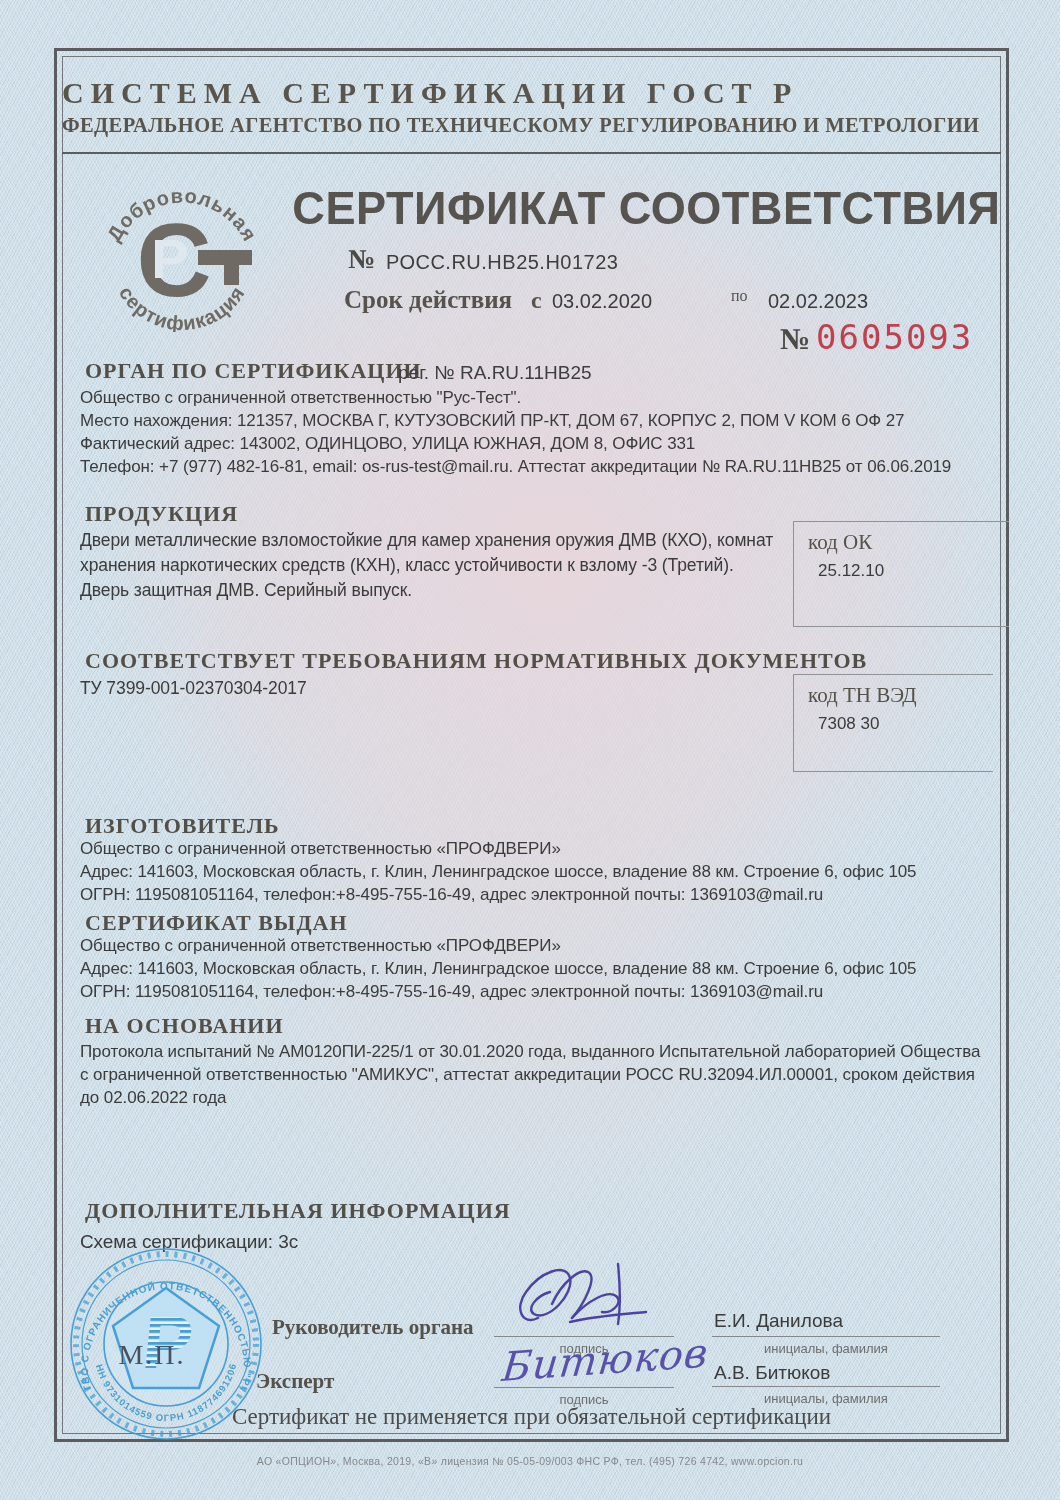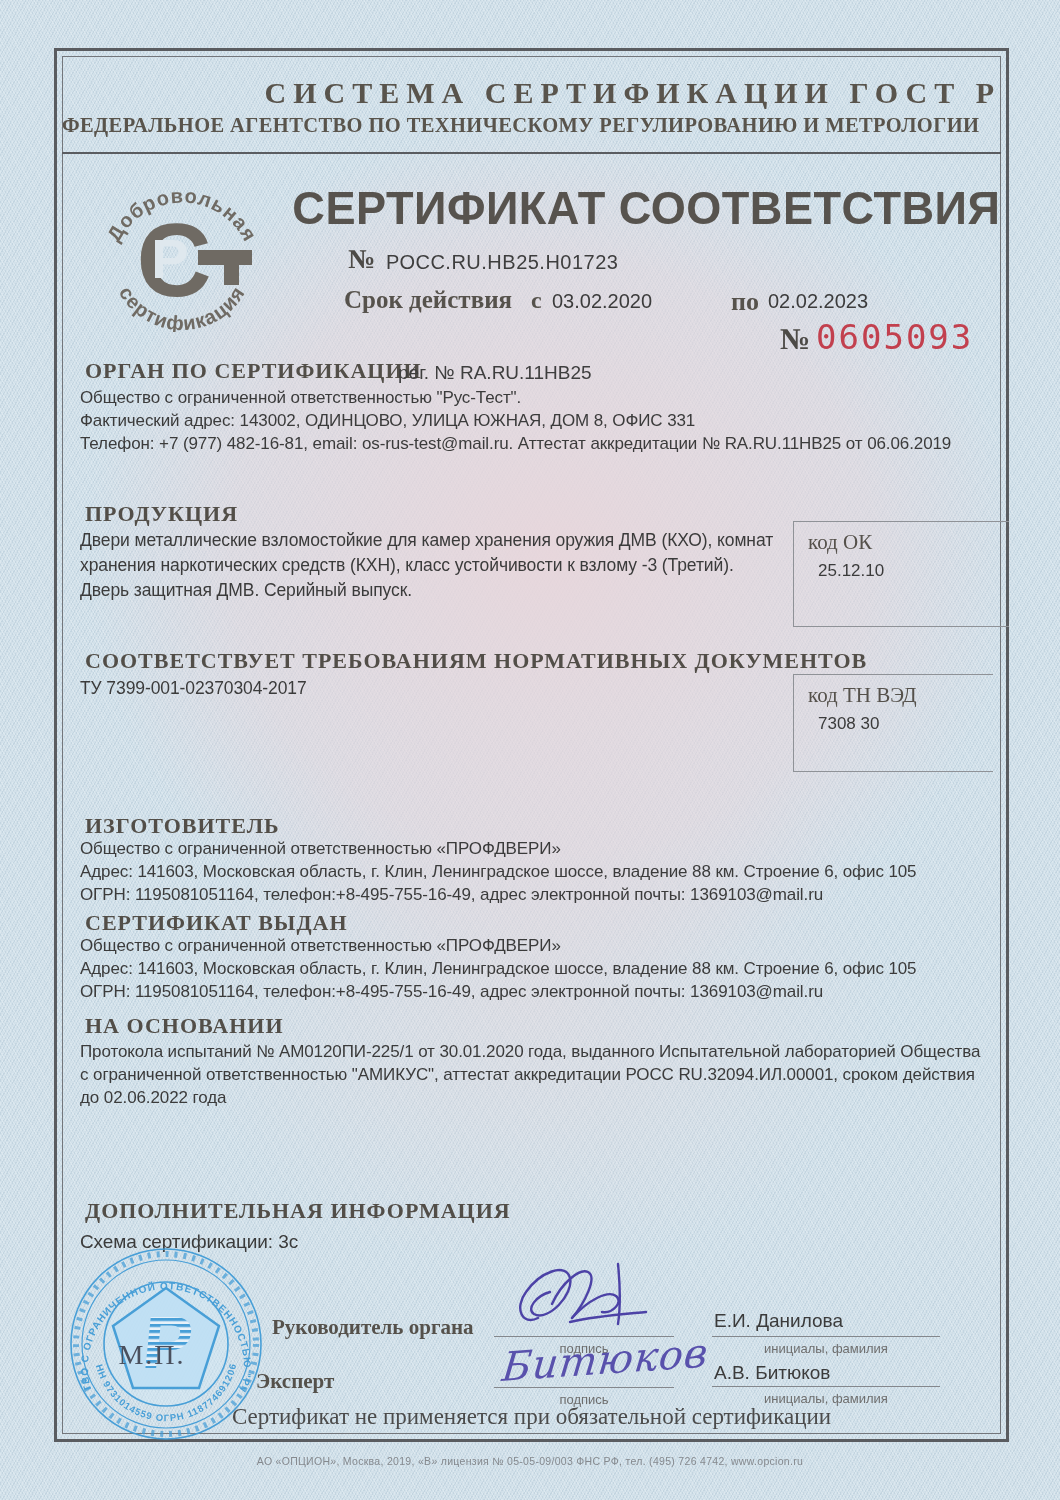--- a/index.html
+++ b/index.html
@@ -12,30 +12,30 @@
       radial-gradient(45% 25% at 50% 66%, rgba(230,217,221,.5) 0%, rgba(230,217,221,0) 75%),
       repeating-linear-gradient(63deg, rgba(255,255,255,.22) 0 1px, rgba(255,255,255,0) 1px 3px),
       repeating-linear-gradient(-63deg, rgba(118,150,175,.16) 0 1px, rgba(118,150,175,0) 1px 3px);
   }
   .abs{position:absolute;}
   .serif{font-family:"Liberation Serif",serif;}
   .mono{font-family:"DejaVu Sans Mono",monospace;}
   .frame-outer{left:54px;top:48px;width:955px;height:1394px;border:3px solid #5a5c60;box-sizing:border-box;}
   .frame-inner{left:62px;top:56px;width:939px;height:1378px;border:1px solid #73767b;box-sizing:border-box;}
   .header-sep{left:62px;top:152px;width:939px;height:2px;background:#5a5c60;}
-  .hdr1{left:62px;top:76px;width:939px;text-align:right;font-size:30px;font-weight:bold;letter-spacing:7px;color:#59544c;}
+  .hdr1{left:62px;top:76px;width:939px;text-align:left;font-size:30px;font-weight:bold;letter-spacing:7px;color:#59544c;}
   .hdr2{left:62px;top:114px;width:835px;text-align:center;font-size:20.5px;font-weight:bold;letter-spacing:.4px;color:#59544c;white-space:nowrap;}
   .doc-title{left:278px;top:180px;width:718px;text-align:center;font-size:47px;font-weight:bold;color:#57534e;letter-spacing:.5px;transform:scaleX(.96);transform-origin:center;white-space:nowrap;}
   .no-sign{font-family:"Liberation Serif",serif;font-weight:bold;color:#4c4a46;}
   .cert-no-sign{left:348px;top:244px;font-size:27px;}
   .cert-number{left:386px;top:251px;font-size:20px;letter-spacing:.5px;color:#3e3e3e;}
   .validity-label{left:344px;top:286px;font-size:25px;font-weight:bold;color:#56524c;}
   .validity-from-label{left:531px;top:287px;font-size:24px;font-weight:bold;color:#56524c;}
   .validity-from{left:552px;top:290px;font-size:20px;}
-  .validity-to-label{left:731px;top:287px;font-size:26px;font-weight:bold;color:#56524c;}
+  .validity-to-label{left:731px;top:287px;font-size:16px;font-weight:normal;color:#56524c;}
   .validity-to{left:768px;top:290px;font-size:20px;}
   .blank-no-sign{left:780px;top:322px;font-size:30px;}
   .blank-number{left:816px;top:317px;font-size:34px;color:#c2404e;letter-spacing:2px;}
   .sec-heading{font-family:"Liberation Serif",serif;font-weight:bold;font-size:22px;color:#524e48;letter-spacing:1px;white-space:nowrap;}
   .body-text{font-size:17px;line-height:23px;color:#3b3b3b;letter-spacing:-0.1px;}
   .reg-no{left:398px;top:362px;font-size:19px;color:#3e3e3e;}
   .code-box{border:1px solid #8f9297;border-right:none;box-sizing:border-box;padding:8px 10px 0 14px;}
   .code-label{font-family:"Liberation Serif",serif;font-size:21px;color:#55514b;}
   .code-value{font-size:17px;margin:6px 0 0 10px;color:#3b3b3b;}
   .sig-label{font-family:"Liberation Serif",serif;font-weight:bold;font-size:21px;color:#55514b;}
@@ -86,20 +86,21 @@
   <span class="abs serif validity-to-label">по</span>
   <span class="abs validity-to">02.02.2023</span>
 
   <span class="abs no-sign blank-no-sign">№</span>
   <span class="abs mono blank-number">0605093</span>
 
   <div class="abs sec-heading" style="left:85px;top:358px;">ОРГАН ПО СЕРТИФИКАЦИИ</div>
   <div class="abs reg-no">рег. № RA.RU.11HB25</div>
   <div class="abs body-text" style="left:80px;top:386px;width:900px;">
     <div>Общество с ограниченной ответственностью "Рус-Тест".</div>
+    <div>Место нахождения: 121357, МОСКВА Г, КУТУЗОВСКИЙ ПР-КТ, ДОМ 67, КОРПУС 2, ПОМ V КОМ 6 ОФ 27</div>
     <div>Фактический адрес: 143002, ОДИНЦОВО, УЛИЦА ЮЖНАЯ, ДОМ 8, ОФИС 331</div>
     <div>Телефон: +7 (977) 482-16-81, email: os-rus-test@mail.ru. Аттестат аккредитации № RA.RU.11HB25 от 06.06.2019</div>
   </div>
 
   <div class="abs sec-heading" style="left:85px;top:501px;">ПРОДУКЦИЯ</div>
   <div class="abs body-text" style="left:80px;top:528px;width:700px;line-height:25px;font-size:17.5px;">Двери металлические взломостойкие для камер хранения оружия ДМВ (КХО), комнат хранения наркотических средств (КХН), класс устойчивости к взлому -3 (Третий). Дверь защитная ДМВ. Серийный выпуск.</div>
   <div class="abs code-box" style="left:793px;top:521px;width:216px;height:106px;">
     <div class="code-label">код ОК</div>
     <div class="code-value">25.12.10</div>
   </div>

